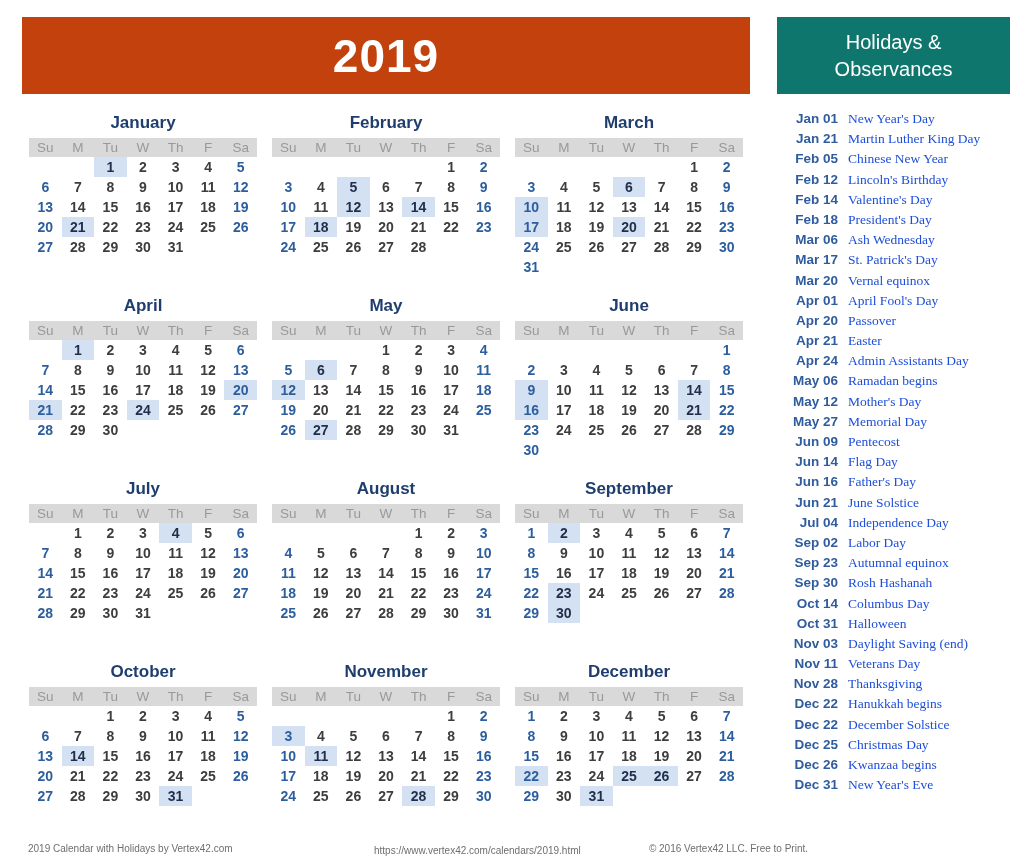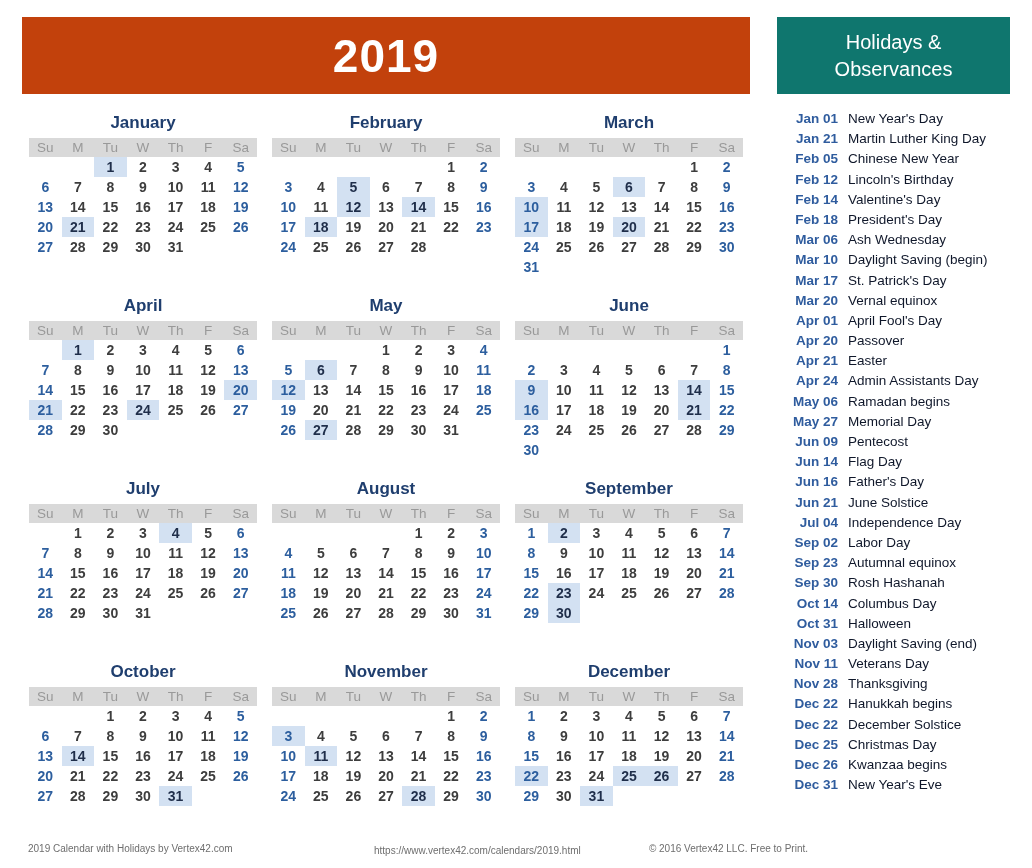--- a/index.html
+++ b/index.html
@@ -136,22 +136,23 @@
   .holiday-row .h-date {
     width: 62px;
     color: #2F5C9E;
     font-weight: bold;
     text-align: right;
     padding-right: 10px;
     box-sizing: border-box;
     flex: 0 0 auto;
   }
   .holiday-row .h-name {
-    color: #0f172a;
+    color: #1d4ed8;
     font-weight: normal;
+    font-family: Liberation Serif, serif;
   }
 
   
   .footer {
     position: absolute;
     left: 0;
     top: 843px;
     width: 832px;
     height: 20px;
     font-size: 10px;
@@ -990,24 +991,20 @@
         </div>
         <div class="holiday-row">
           <div class="h-date">Feb 18</div>
           <div class="h-name">President's Day</div>
         </div>
         <div class="holiday-row">
           <div class="h-date">Mar 06</div>
           <div class="h-name">Ash Wednesday</div>
         </div>
         <div class="holiday-row">
-          <div class="h-date">Mar 10</div>
-          <div class="h-name">Daylight Saving (begin)</div>
-        </div>
-        <div class="holiday-row">
           <div class="h-date">Mar 17</div>
           <div class="h-name">St. Patrick's Day</div>
         </div>
         <div class="holiday-row">
           <div class="h-date">Mar 20</div>
           <div class="h-name">Vernal equinox</div>
         </div>
         <div class="holiday-row">
           <div class="h-date">Apr 01</div>
           <div class="h-name">April Fool's Day</div>
@@ -1020,20 +1017,24 @@
           <div class="h-date">Apr 21</div>
           <div class="h-name">Easter</div>
         </div>
         <div class="holiday-row">
           <div class="h-date">Apr 24</div>
           <div class="h-name">Admin Assistants Day</div>
         </div>
         <div class="holiday-row">
           <div class="h-date">May 06</div>
           <div class="h-name">Ramadan begins</div>
+        </div>
+        <div class="holiday-row">
+          <div class="h-date">May 12</div>
+          <div class="h-name">Mother's Day</div>
         </div>
         <div class="holiday-row">
           <div class="h-date">May 27</div>
           <div class="h-name">Memorial Day</div>
         </div>
         <div class="holiday-row">
           <div class="h-date">Jun 09</div>
           <div class="h-name">Pentecost</div>
         </div>
         <div class="holiday-row">

